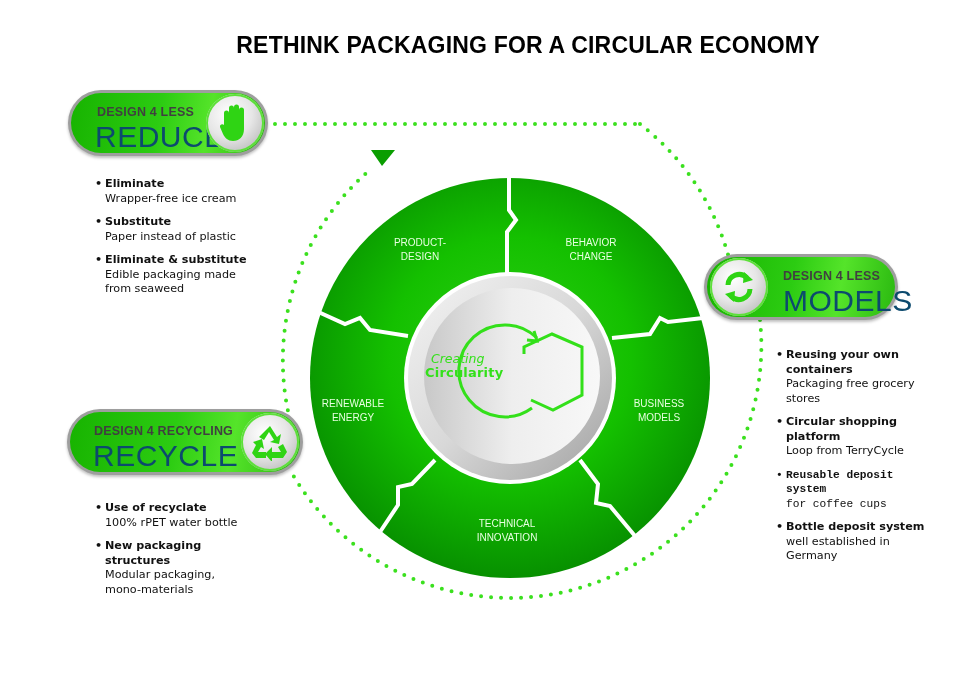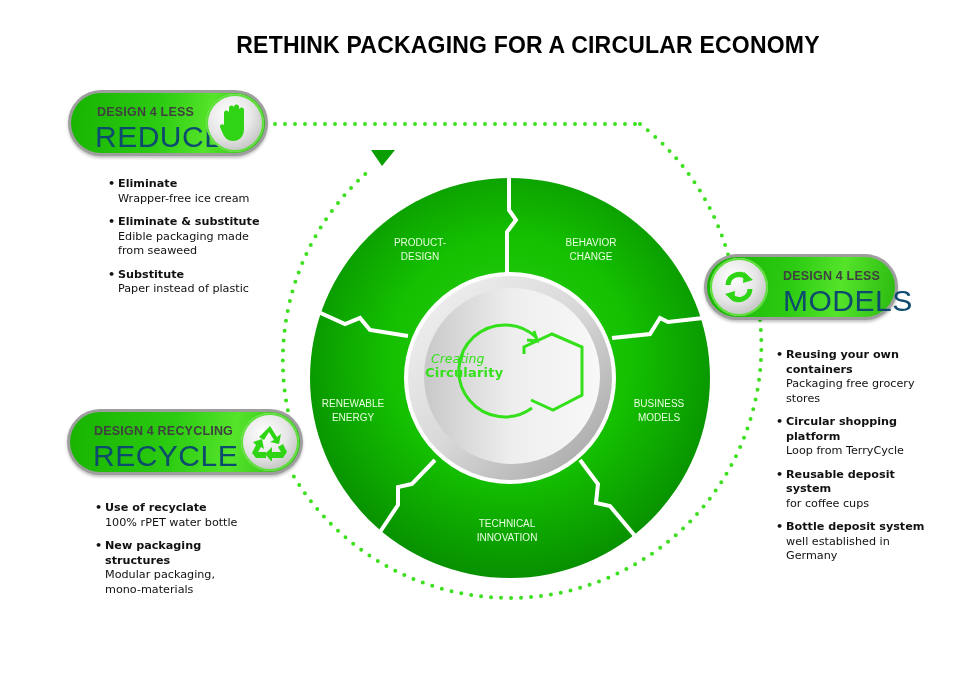--- a/index.html
+++ b/index.html
@@ -142,32 +142,32 @@
     <svg width="40" height="38" viewBox="0 0 40 38">
       <g fill="#2fd414">
         <polygon points="20,3 27,14 31,11 29,21 20,19 24,17 19,9 14,17 9,14"></polygon>
         <polygon points="33,21 37,29 33,35 22,35 22,39 15,31 22,24 22,29 31,29 28,24"></polygon>
         <polygon points="6,22 2,30 6,35 16,35 16,29 8,29 11,24 14,26 12,16 3,19"></polygon>
       </g>
     </svg>
   </div>
 </div>
 
-<div class="list" style="left:108px; top:177px; width:190px;">
+<div class="list" style="left:95px; top:177px; width:190px;">
   <div class="item">
     <span class="h">Eliminate</span>
     <span class="d">Wrapper-free ice cream</span>
   </div>
+  <div class="item">
+    <span class="h">Substitute</span>
+    <span class="d">Paper instead of plastic</span>
+  </div>
   <div class="item" style="width:160px;">
     <span class="h" style="white-space:nowrap;">Eliminate &amp; substitute</span>
     <span class="d">Edible packaging made from seaweed</span>
-  </div>
-  <div class="item">
-    <span class="h">Substitute</span>
-    <span class="d">Paper instead of plastic</span>
   </div>
 </div>
 
 <div class="list" style="left:95px; top:501px; width:160px;">
   <div class="item">
     <span class="h">Use of recyclate</span>
     <span class="d">100% rPET water bottle</span>
   </div>
   <div class="item" style="width:130px;">
     <span class="h">New packaging structures</span>
@@ -177,21 +177,21 @@
 
 <div class="list" style="left:776px; top:348px; width:160px;">
   <div class="item" style="width:140px;">
     <span class="h">Reusing your own containers</span>
     <span class="d">Packaging free grocery stores</span>
   </div>
   <div class="item" style="width:140px;">
     <span class="h">Circular shopping platform</span>
     <span class="d">Loop from TerryCycle</span>
   </div>
-  <div class="item" style="width:140px;">
+  <div class="item" style="width:140px;font-family:Liberation Mono, monospace;">
     <span class="h">Reusable deposit system</span>
     <span class="d">for coffee cups</span>
   </div>
   <div class="item" style="width:160px;">
     <span class="h" style="white-space:nowrap;">Bottle deposit system</span>
     <span class="d" style="width:130px;">well established in Germany</span>
   </div>
 </div>
 
 </body></html>

